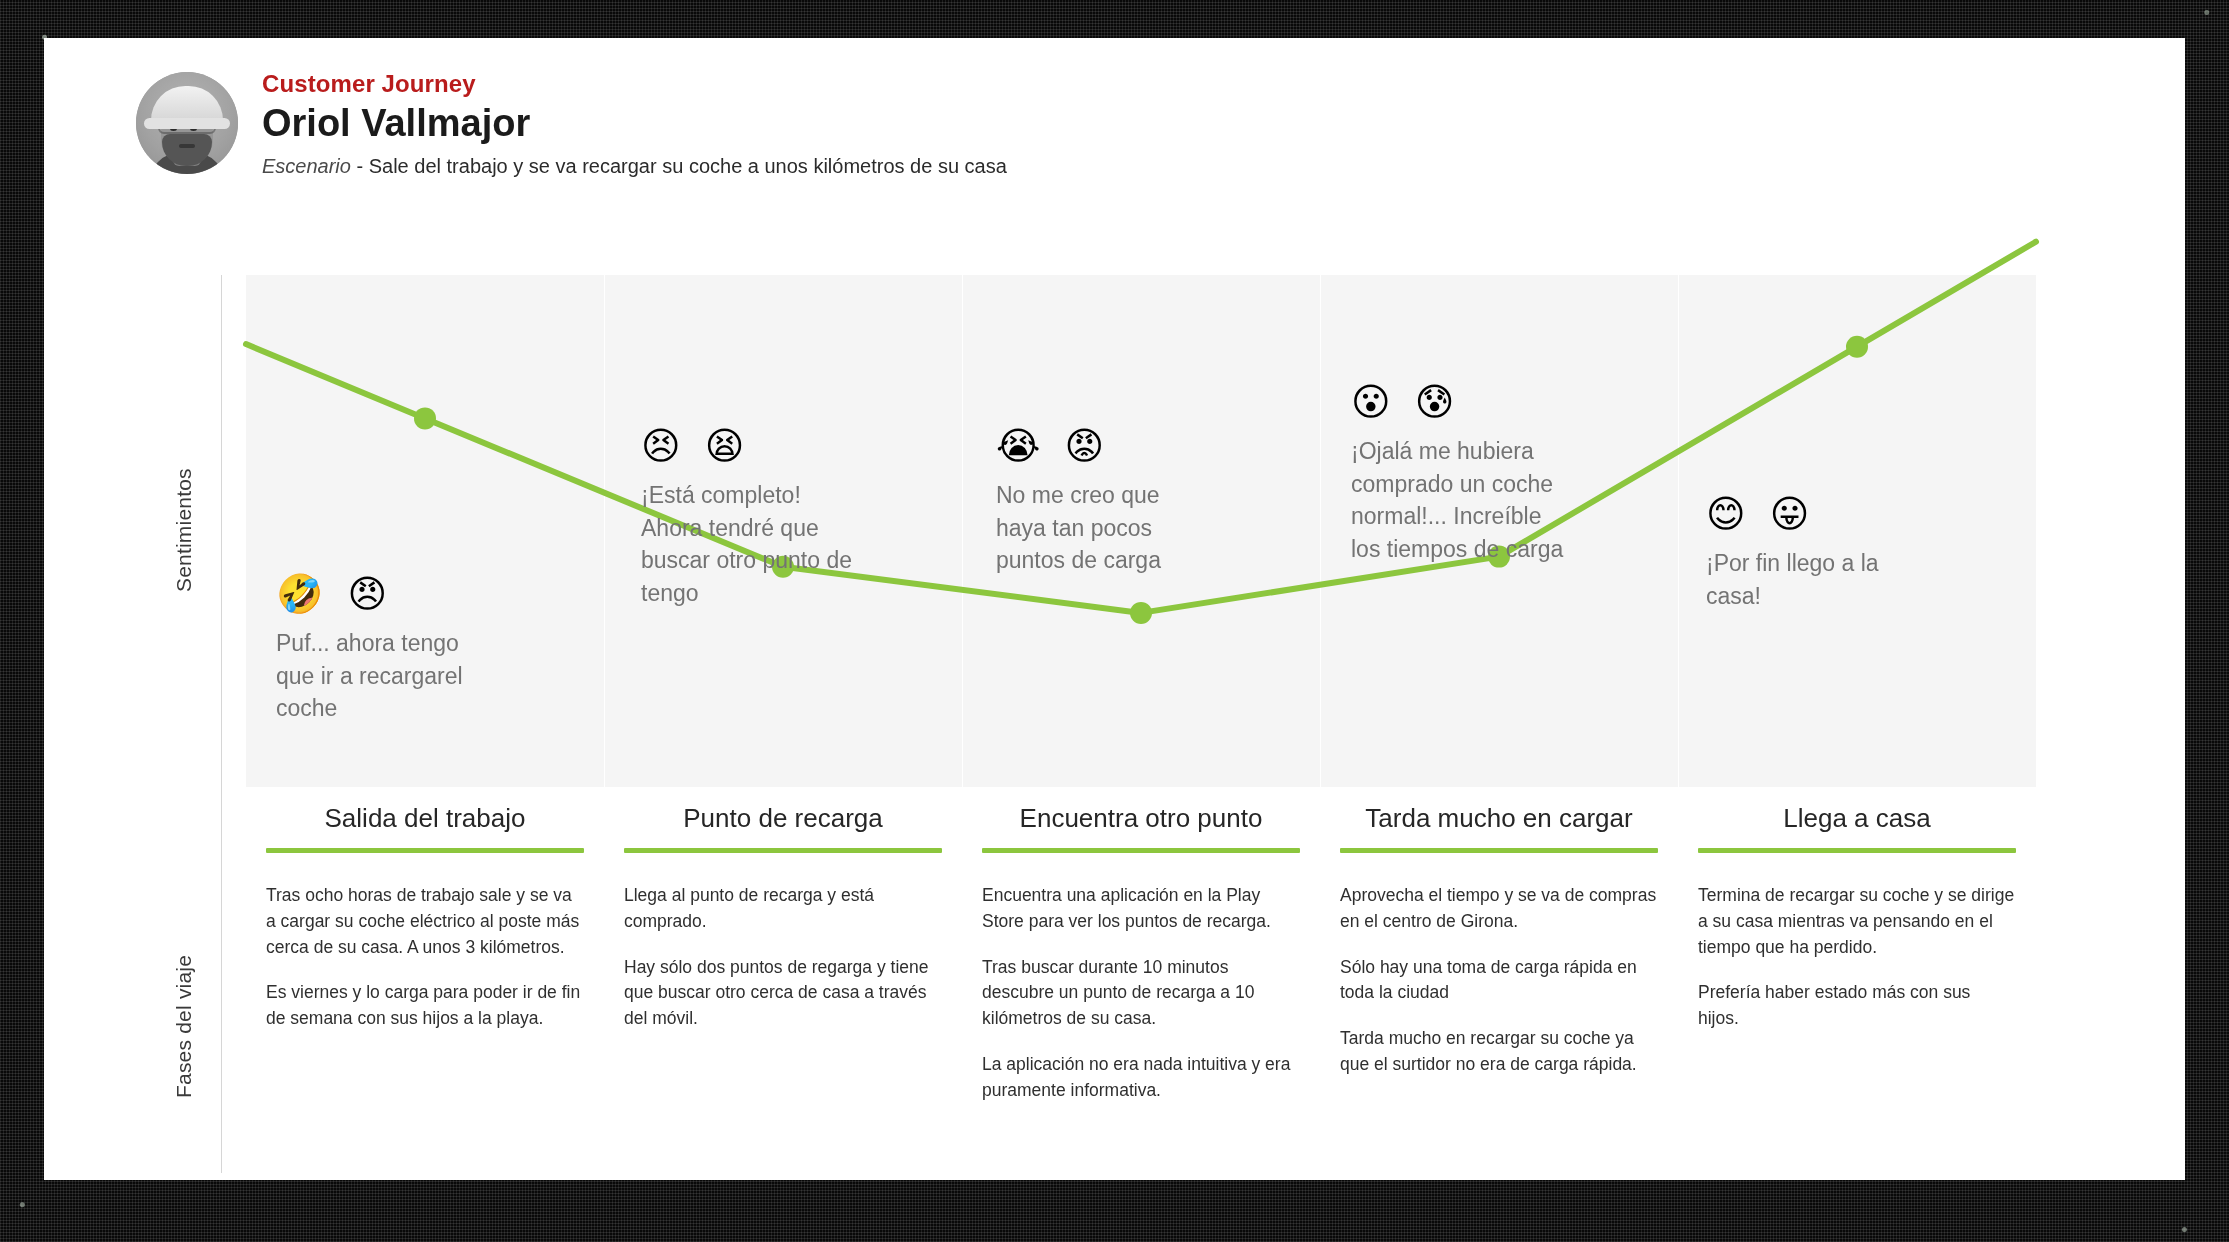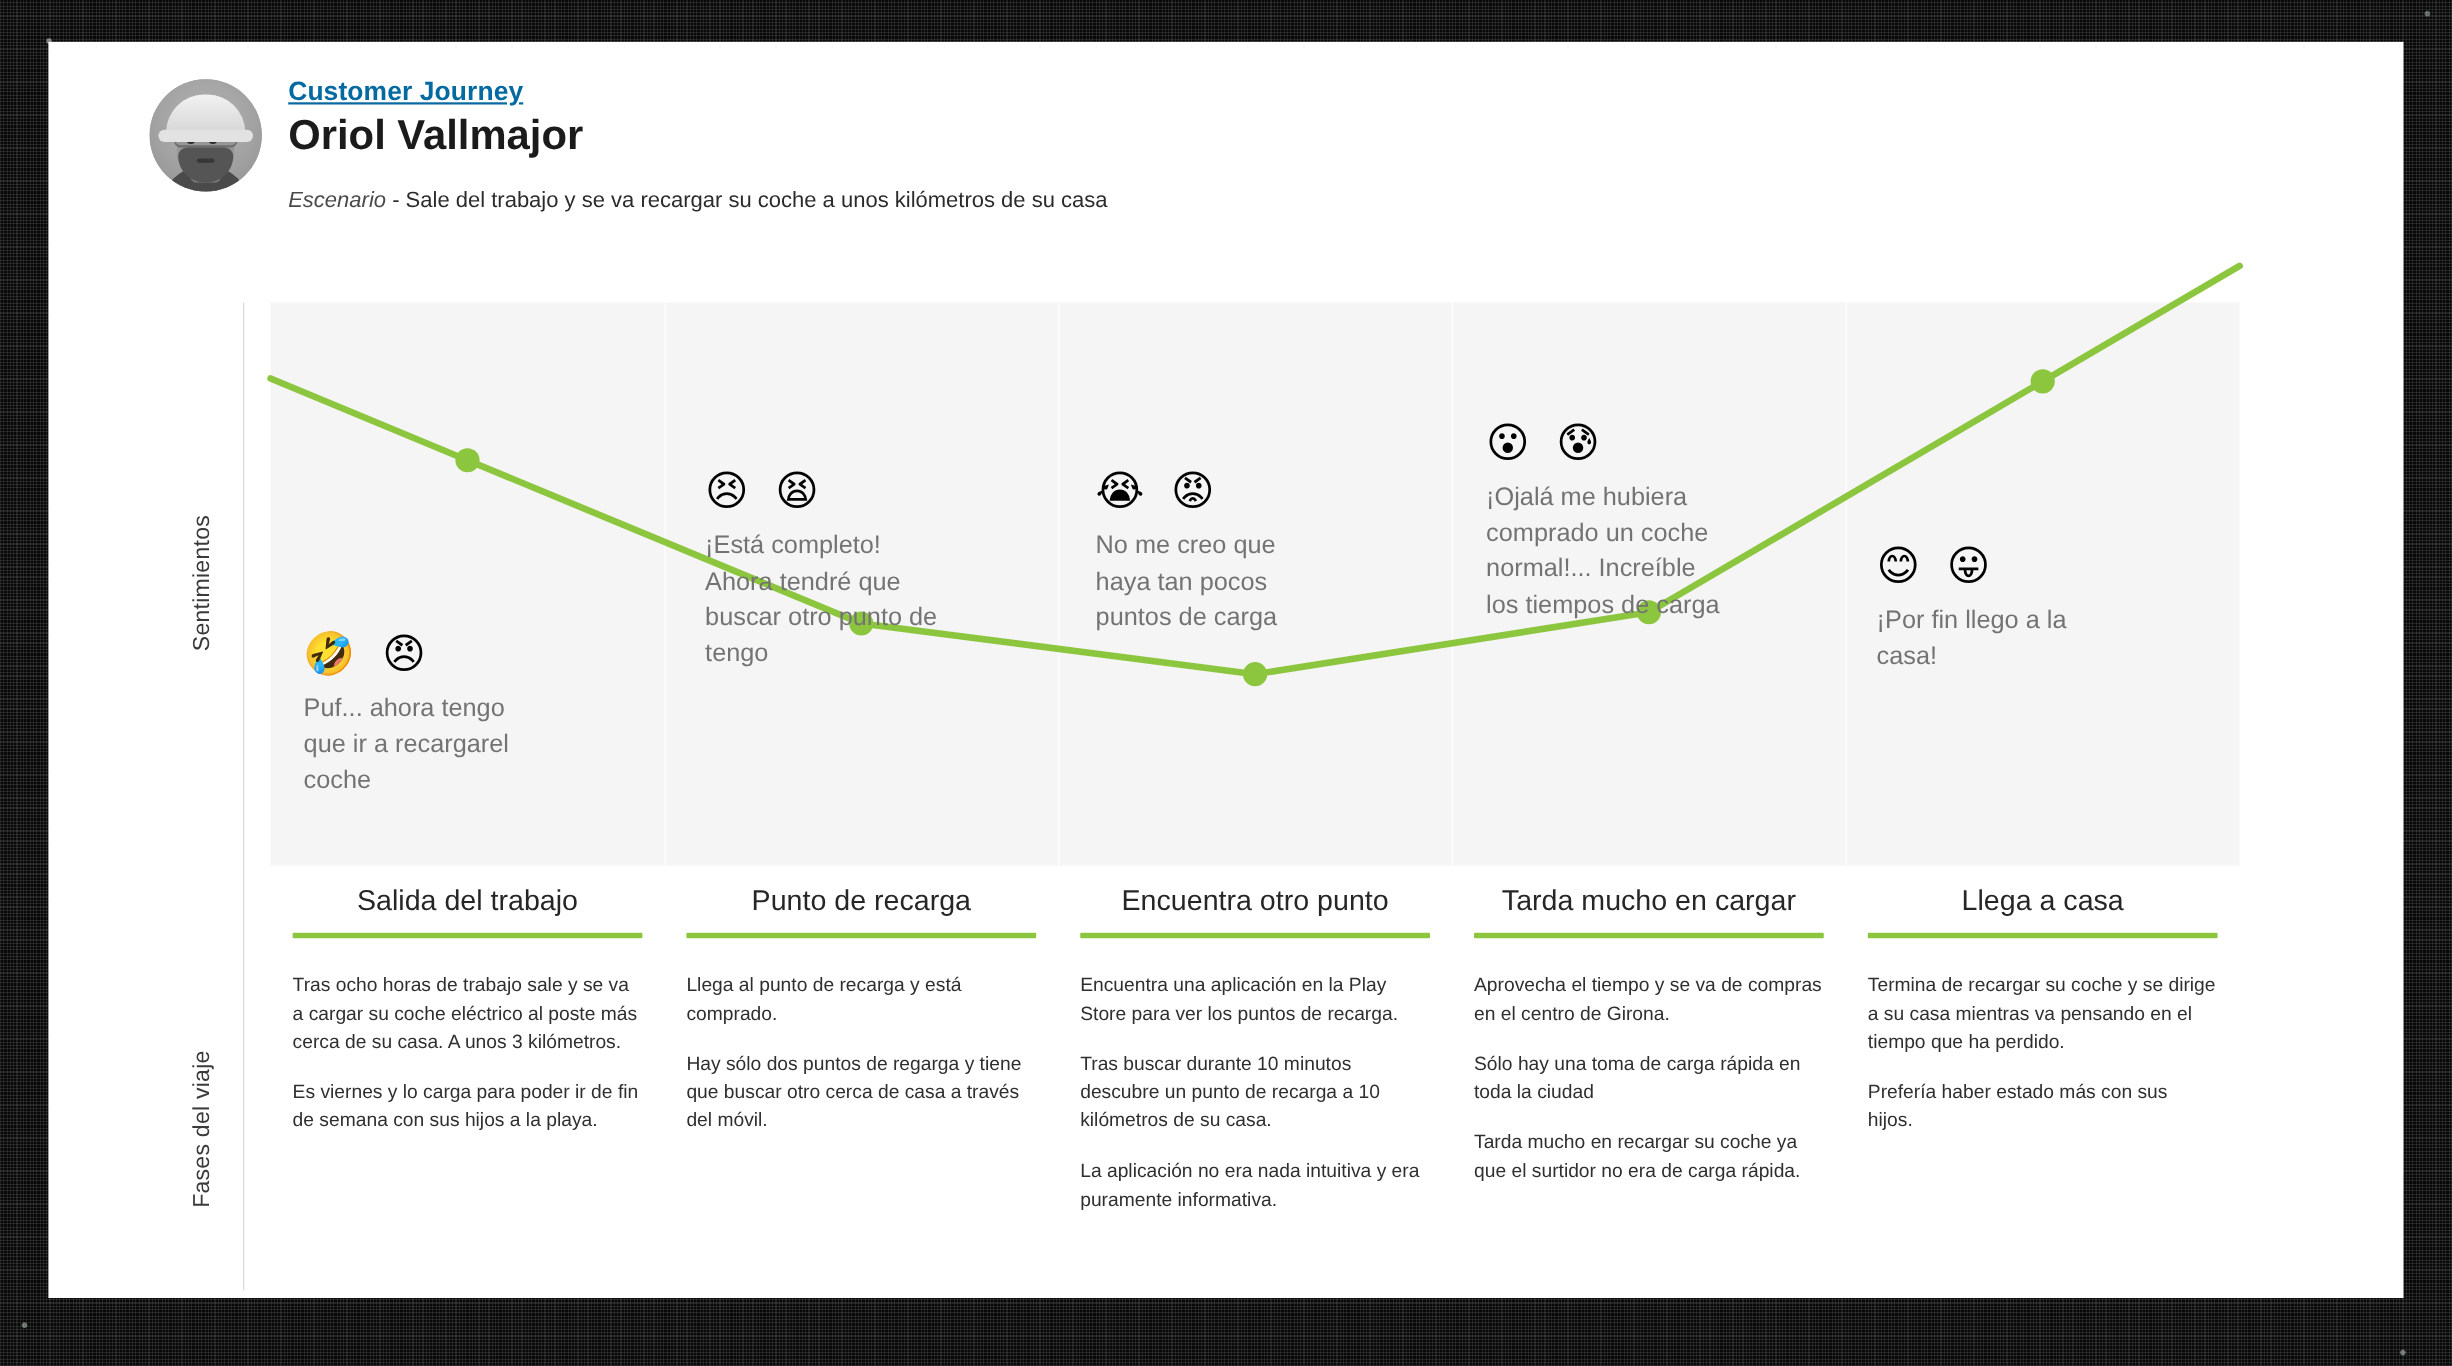--- a/index.html
+++ b/index.html
@@ -82,34 +82,33 @@
   #avatar .eyeR    { position:absolute; top:54px; width:7px; height:5px; background:#2d2926; border-radius:50%; }
   #avatar .eyeL    { left:34px; }
   #avatar .eyeR    { left:54px; }
   #avatar .glasses { position:absolute; left:50%; top:50px; transform:translateX(-50%); width:58px; height:12px; border:2px solid rgba(60,60,60,.45); border-radius:6px; }
 
   #header-text { margin-left: 24px; padding-top: 2px; }
 
   #kicker {
     font-size: 24px;
     font-weight: bold;
-    color: #0369a1;
+    color: #b91c1c;
     letter-spacing: .1px;
     line-height: 1.15;
-    text-decoration: underline;
   }
   #persona-name {
     font-size: 38px;
     font-weight: bold;
     color: #1b1b1b;
     line-height: 1.2;
     margin-top: 3px;
   }
   #scenario-line {
-    margin-top: 24px;
+    margin-top: 8px;
     font-size: 20px;
     color: #2b2b2b;
     line-height: 1.25;
   }
   #scenario-label {
     font-style: italic;
     color: #4a4a4a;
   }
 
   

